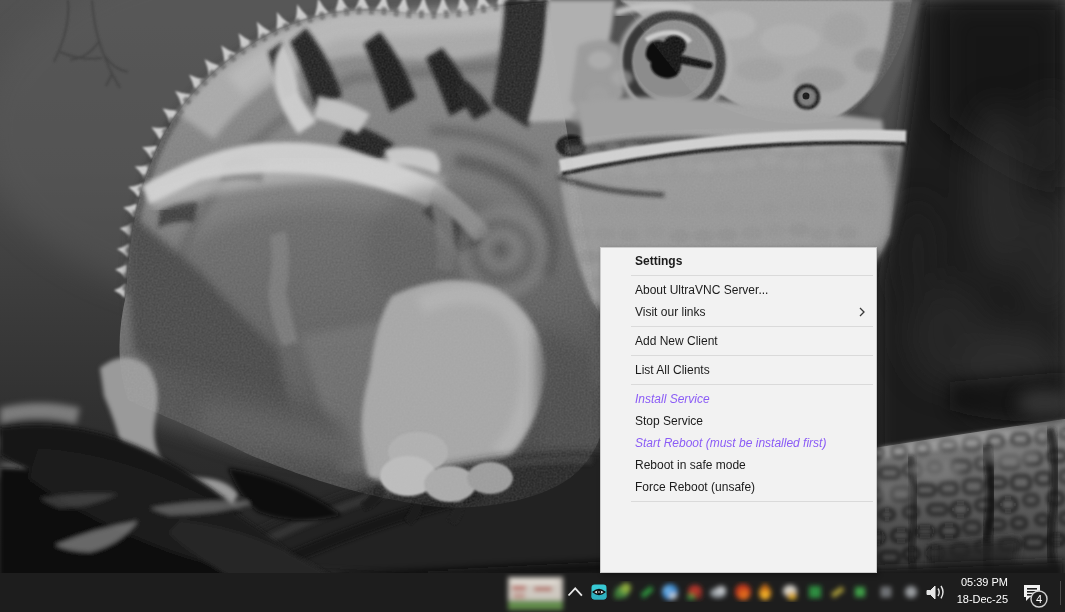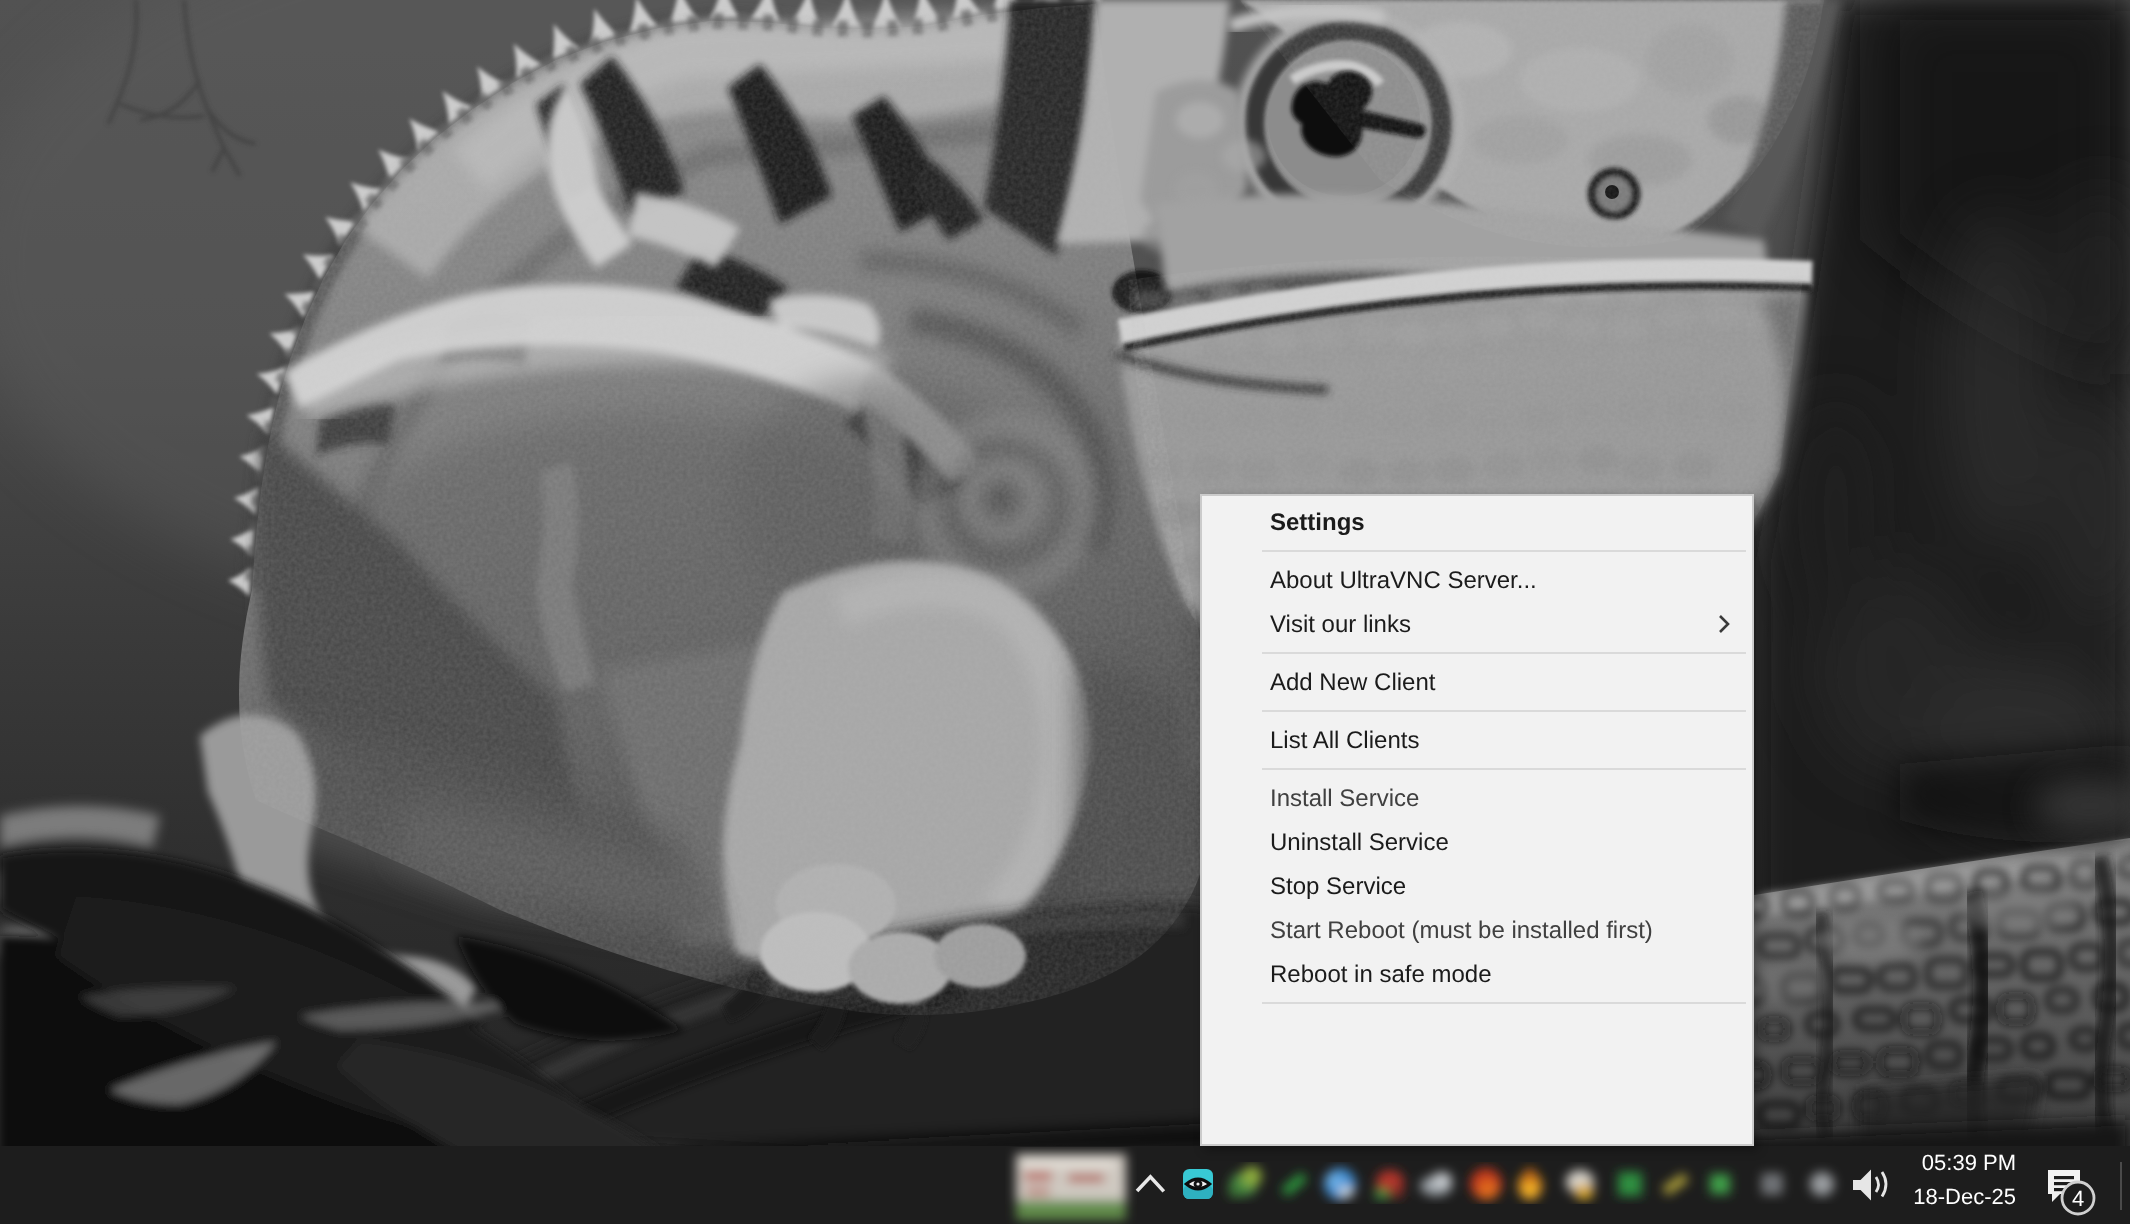--- a/index.html
+++ b/index.html
@@ -1,18 +1,18 @@
 <!DOCTYPE html>
 <html><head><meta charset="utf-8"><style>
 html,body{margin:0;padding:0;width:1065px;height:612px;overflow:hidden;background:#000;font-family:"Liberation Sans",sans-serif;}
 #wall{position:absolute;left:0;top:0;}
 .menu{position:absolute;left:600px;top:247px;width:275px;height:324px;background:#f2f2f2;border:1px solid #cbcbcb;box-shadow:2px 2px 5px rgba(0,0,0,.32);font-size:12px;color:#1b1b1b;z-index:5;}
 .mi{height:22px;line-height:22px;padding-left:34px;white-space:nowrap;}
 .mi.b{font-weight:bold;padding-left:34px;}
-.mi.d{color:#404040;}
+.mi.d{color:#8b5cf6;font-style:italic;}
 .sep{height:0;border-top:1px solid #dadada;margin:3px 3px 3px 30px;}
 .bar{position:absolute;left:0;top:573px;width:1065px;height:39px;background:#1d1d1d;z-index:4;}
 .clock{position:absolute;top:574px;width:60px;text-align:right;color:#fff;font-size:11px;line-height:16.5px;z-index:6;}
 </style></head>
 <body>
 <svg id="wall" width="1065" height="612" viewBox="0 0 1065 612">
 <defs>
 <linearGradient id="bgL" x1="0" y1="0" x2="0" y2="1">
  <stop offset="0" stop-color="#525252"></stop>
         <stop offset="0.28" stop-color="#4b4b4b"></stop>
@@ -388,24 +388,24 @@
 <div class="mi">About UltraVNC Server...</div>
 <div class="mi" style="position:relative">Visit our links<svg width="6" height="10" viewBox="0 0 6 10" style="position:absolute;right:11px;top:6px">
         <path d="M1,1 L5,5 L1,9" fill="none" stroke="#3a3a3a" stroke-width="1.3"></path>
       </svg></div>
 <div class="sep"></div>
 <div class="mi">Add New Client</div>
 <div class="sep"></div>
 <div class="mi">List All Clients</div>
 <div class="sep"></div>
 <div class="mi d">Install Service</div>
-<div class="mi">Uninstall Service</div>
 <div class="mi">Stop Service</div>
 <div class="mi d">Start Reboot (must be installed first)</div>
 <div class="mi">Reboot in safe mode</div>
+<div class="mi">Force Reboot (unsafe)</div>
 <div class="sep"></div>
 </div>
 <div class="bar">
 <svg width="1065" height="39" viewBox="0 0 1065 39" style="position:absolute;left:0;top:0">
 <defs>
         <filter id="tb3">
           <feGaussianBlur stdDeviation="2.6"></feGaussianBlur>
         </filter>
         <filter id="tb1">
           <feGaussianBlur stdDeviation="1.2"></feGaussianBlur>

